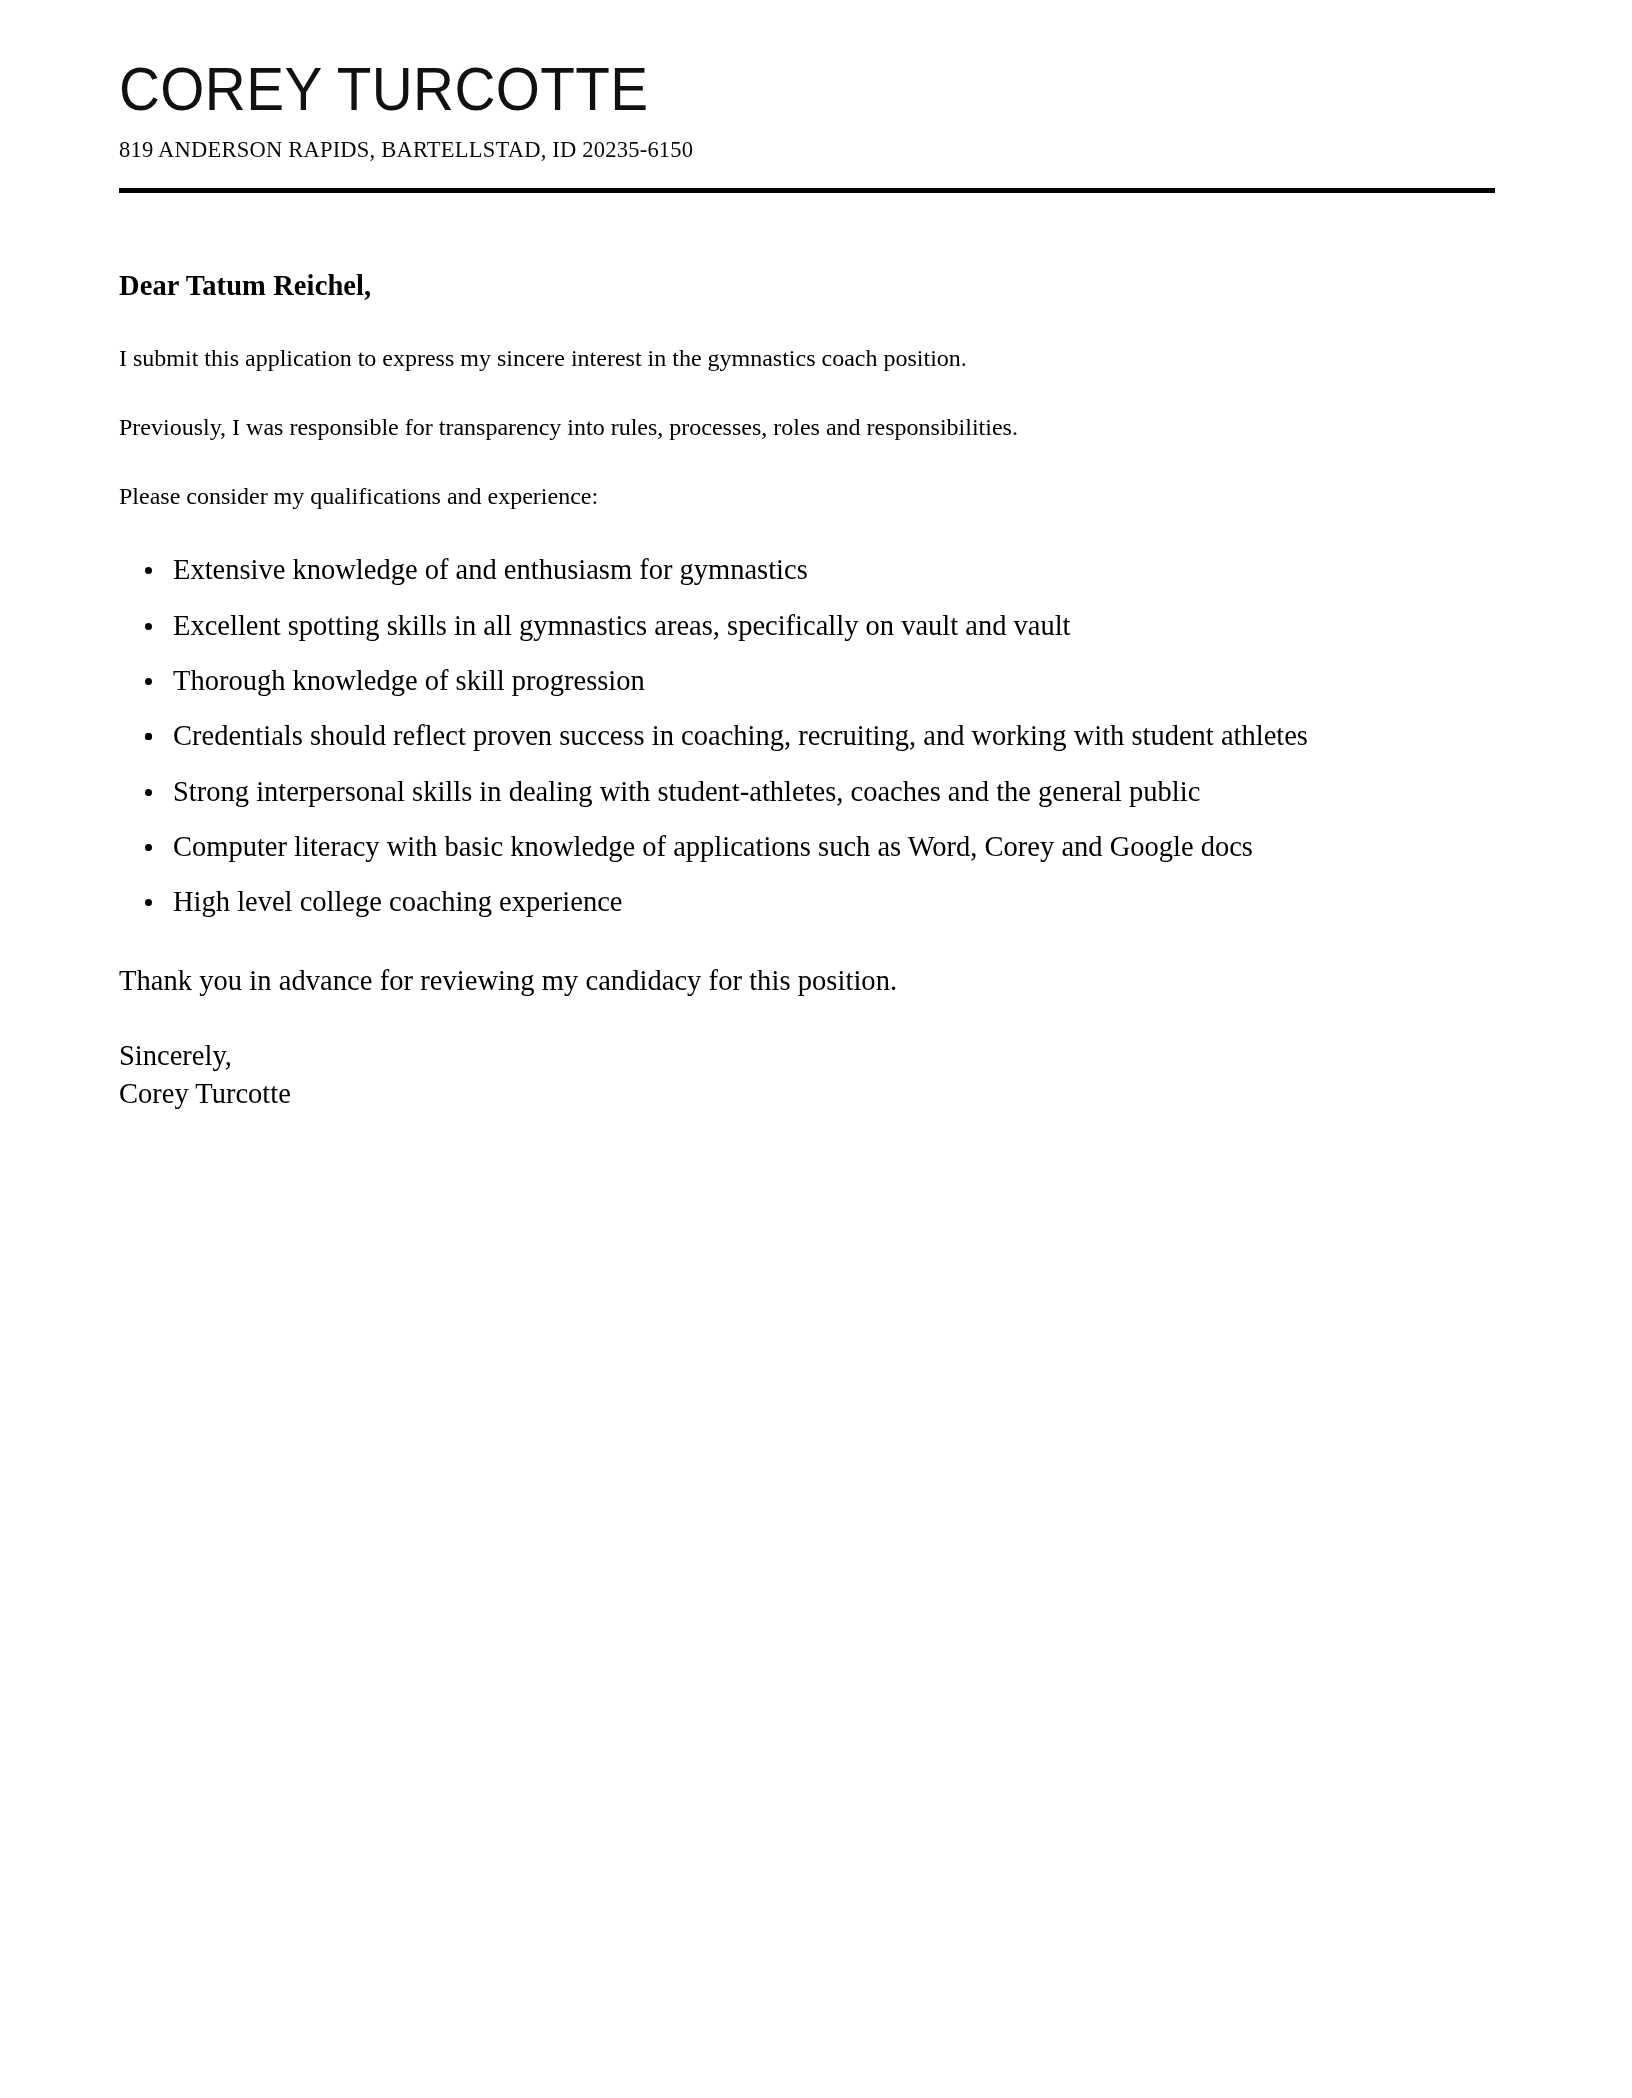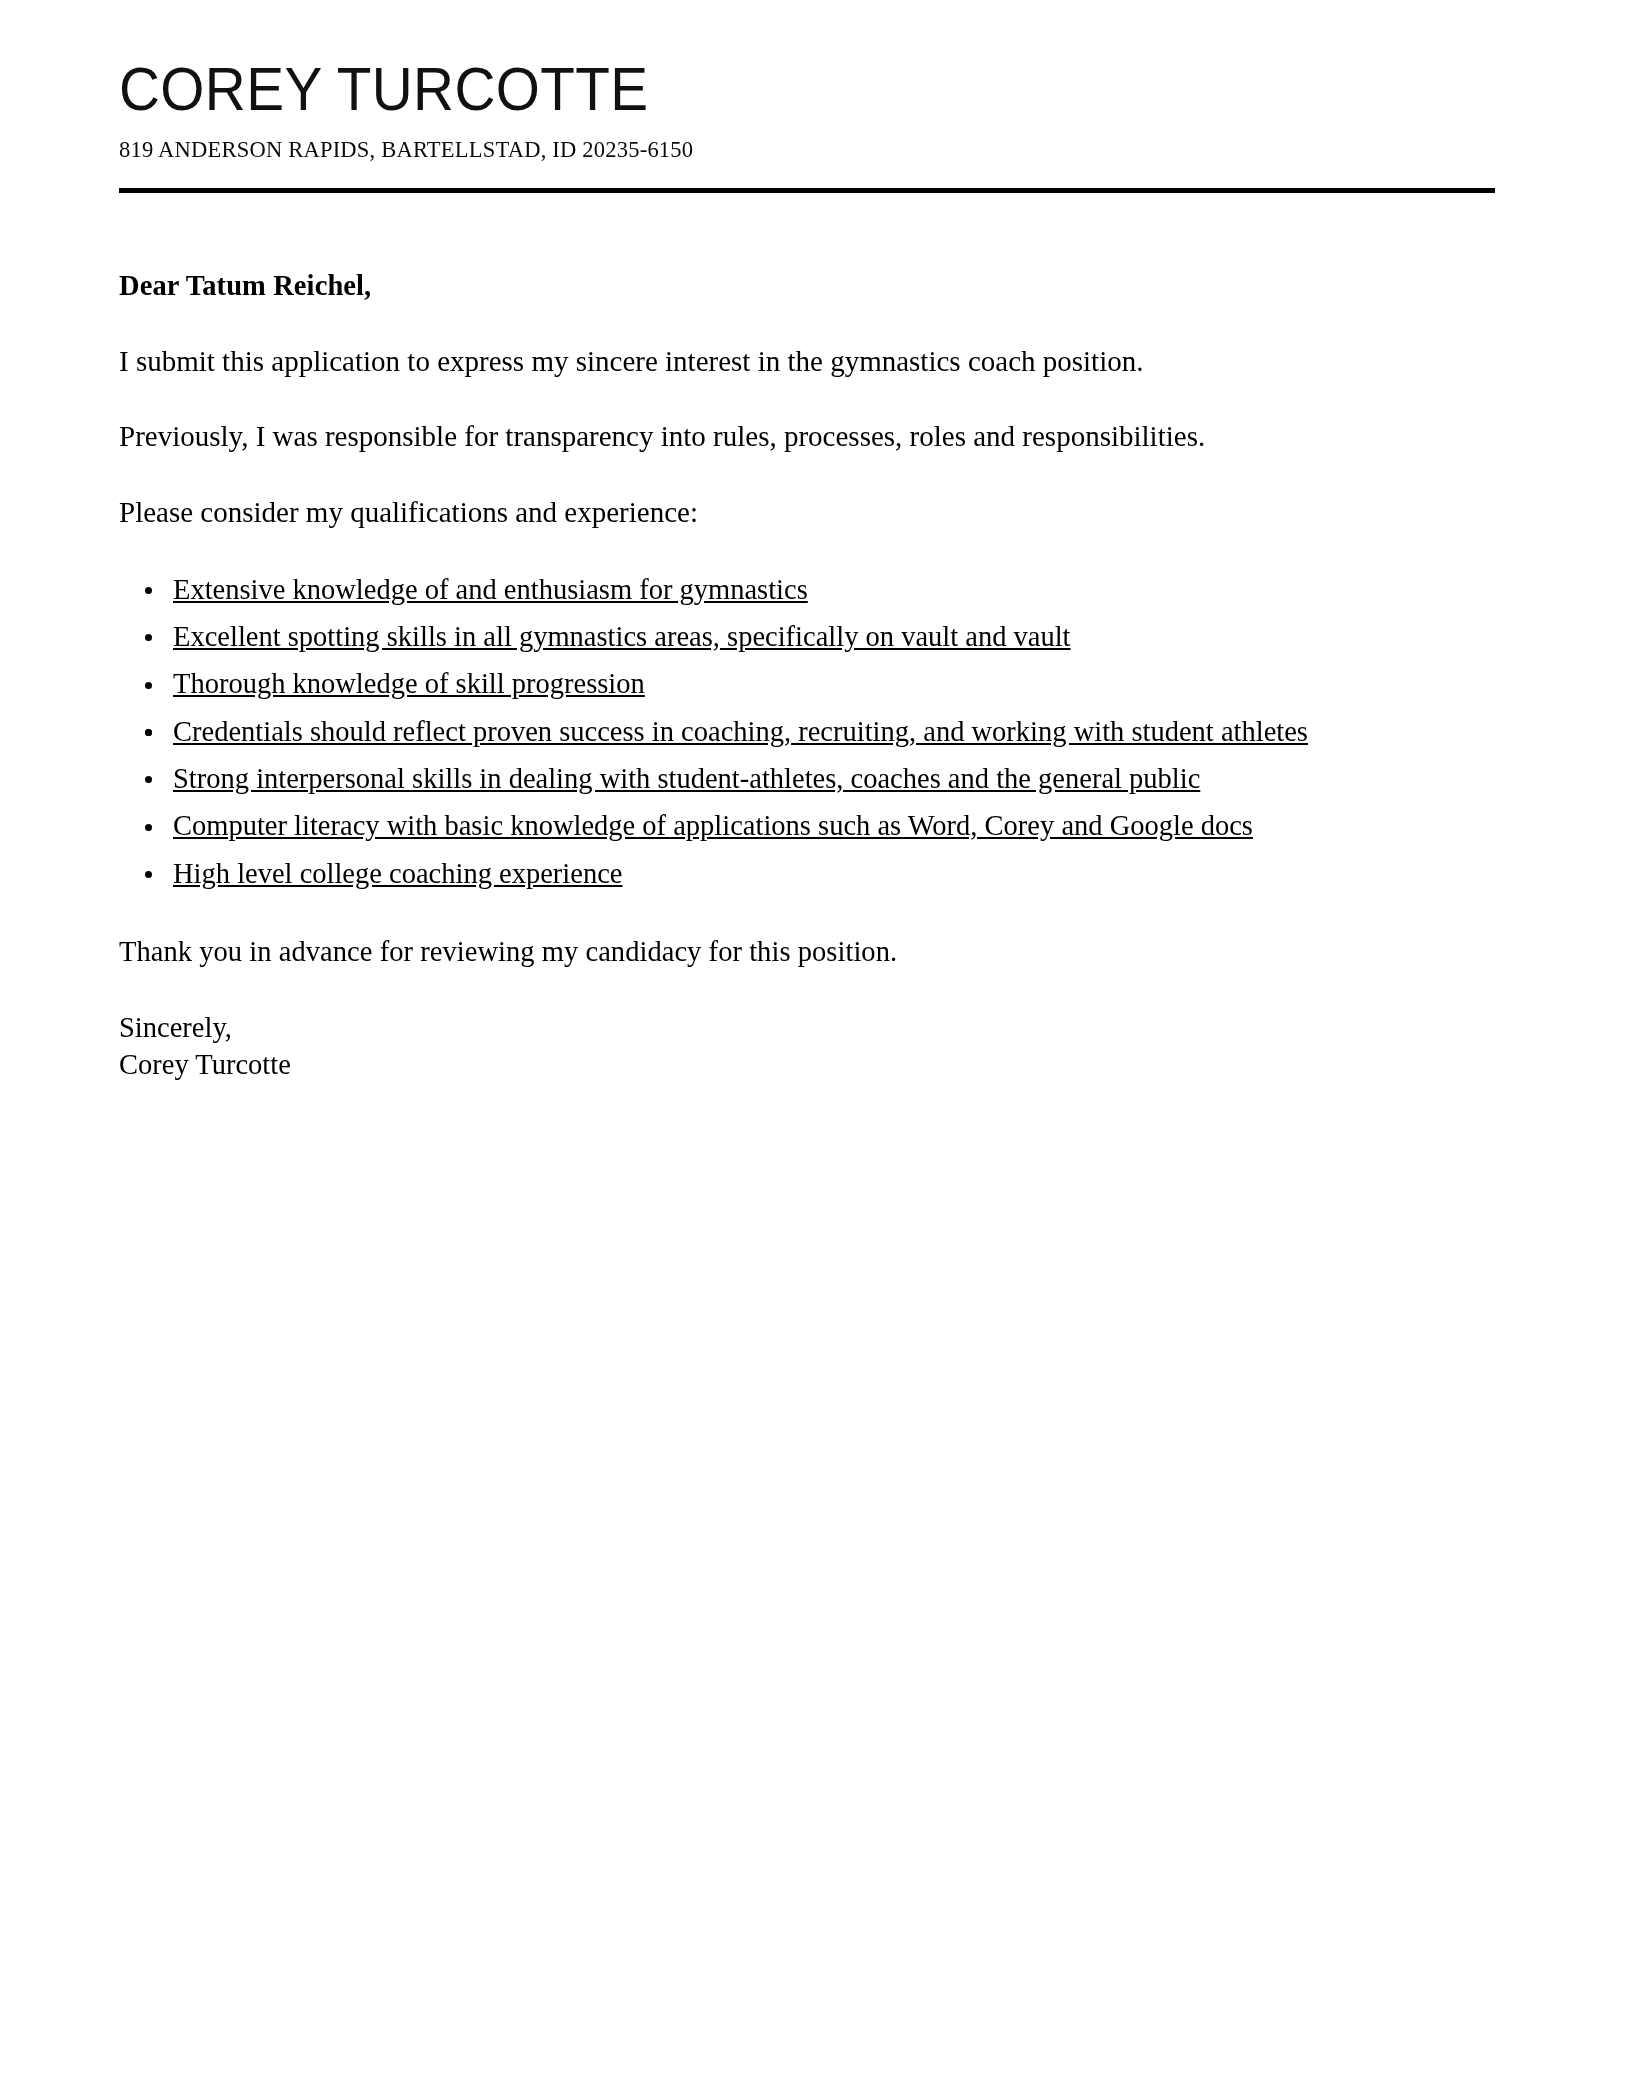--- a/index.html
+++ b/index.html
@@ -78,39 +78,38 @@
 
   .salutation {
     font-weight: 700;
     font-size: 28.5px;
     margin: 0 0 38px 0;
     letter-spacing: 0.1px;
   }
 
   .para {
     margin: 0 0 38px 0;
-    font-size: 29px;
+    font-size: 24px;
     line-height: 1.3;
     max-width: 1376px;
   }
 
   .qual-list {
     list-style: none;
     margin: 0 0 40px 0;
     padding: 0;
   }
 
   .qual-item {
     position: relative;
     padding-left: 54px;
-    margin: 8px 0 2px 0;
+    margin: 16px 0 2px 0;
     font-size: 28.5px;
     line-height: 1.38;
     max-width: 1322px;
-    text-decoration: underline;
   }
 
   .qual-item .bullet-dot {
     position: absolute;
     left: 26px;
     top: 0.60em;
     width: 7px;
     height: 7px;
     background: #000000;
     border-radius: 50%;

